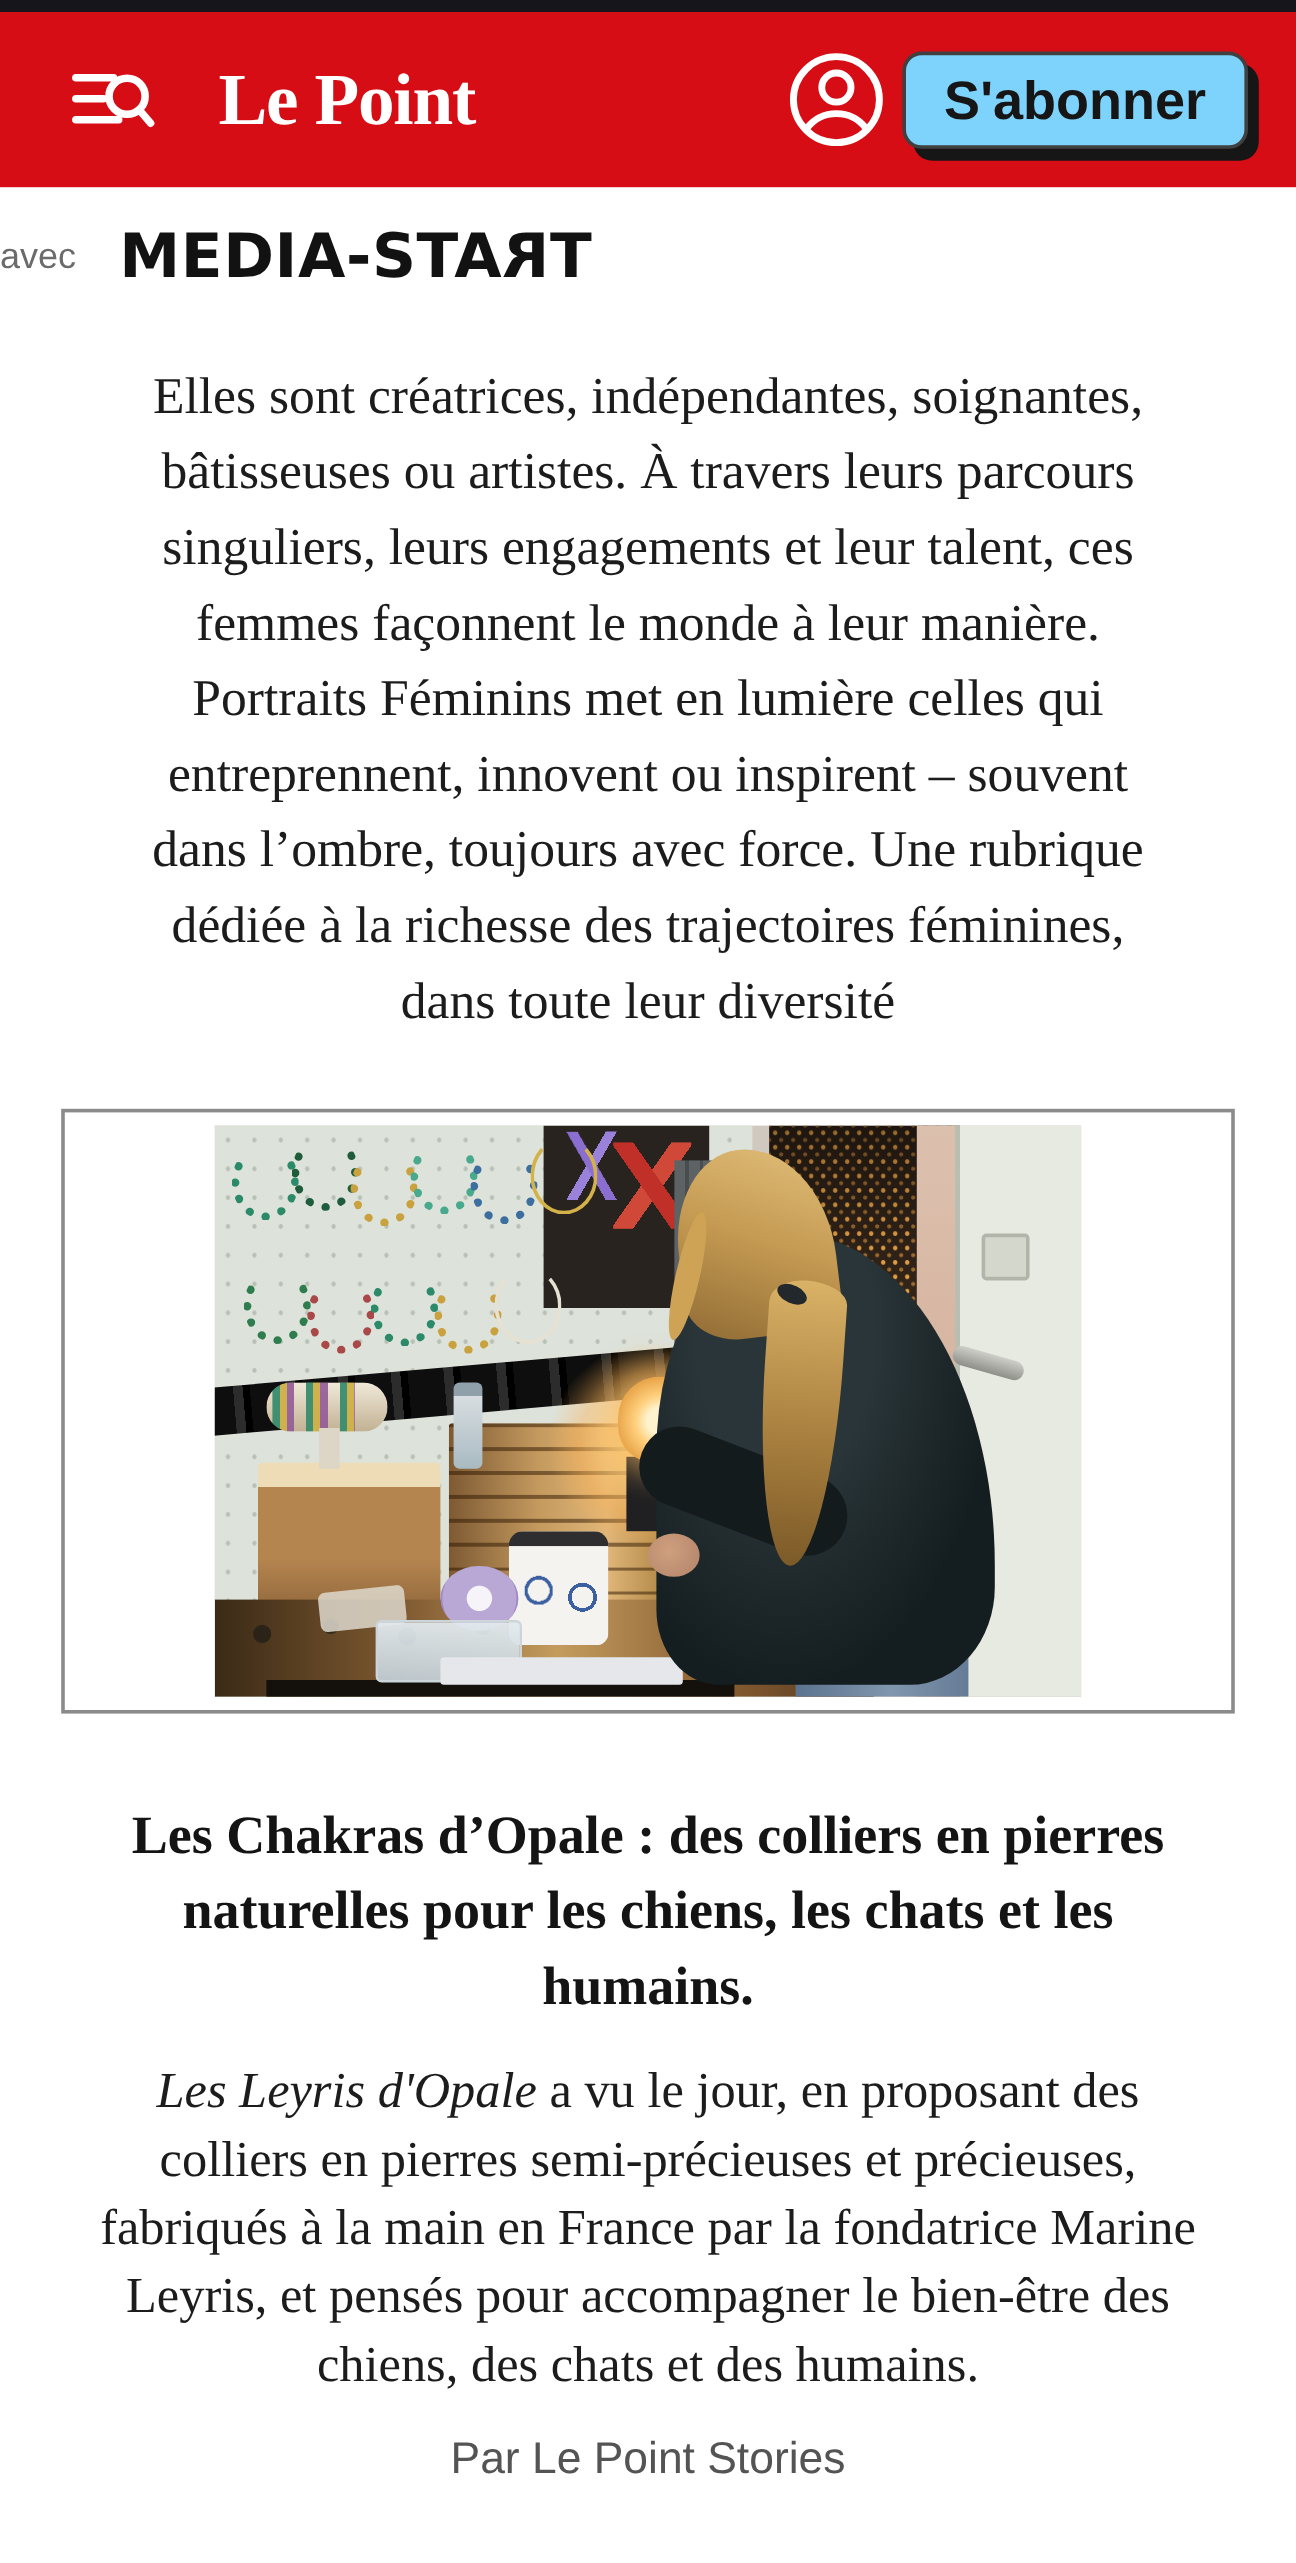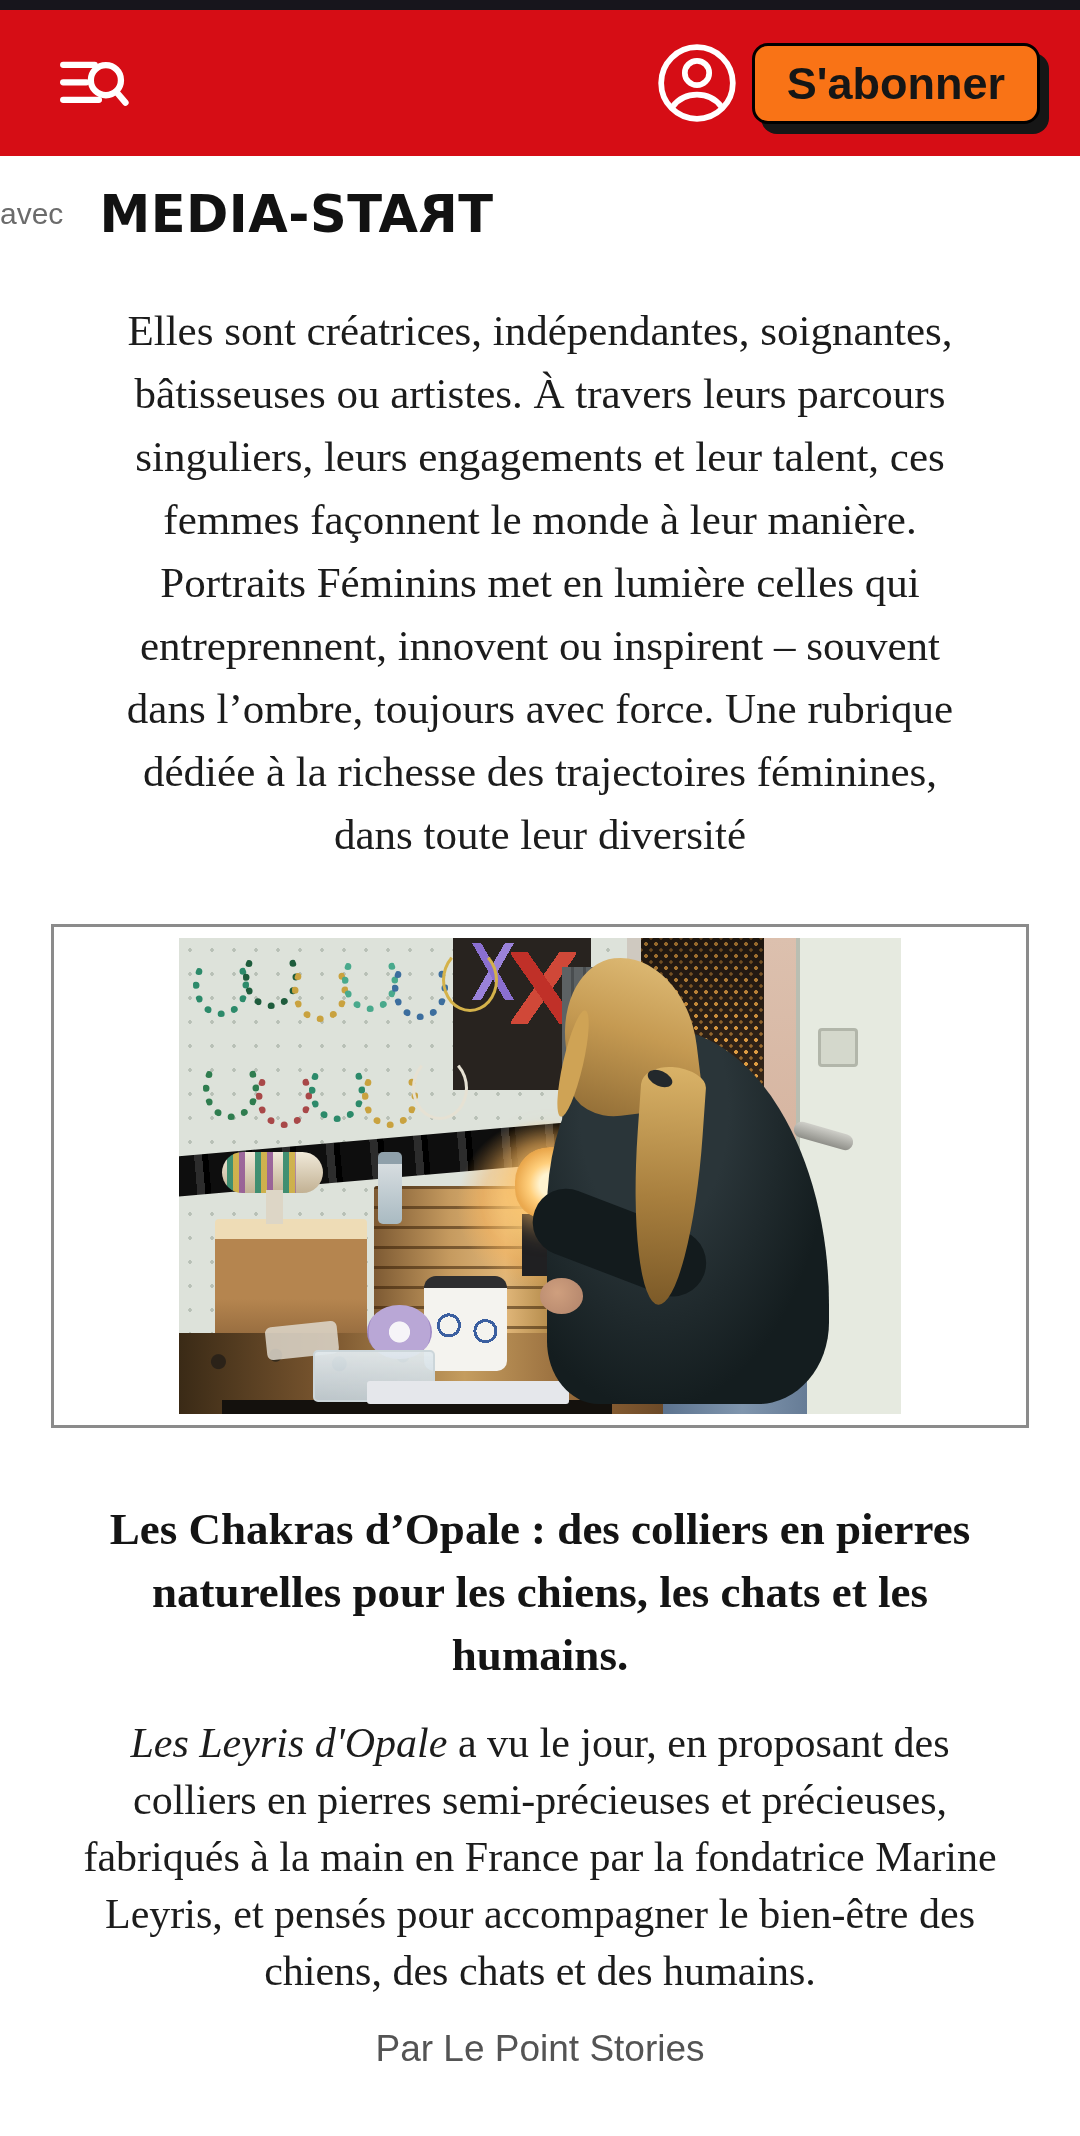--- a/index.html
+++ b/index.html
@@ -6,21 +6,21 @@
   body{width:1080px;height:2136px;overflow:hidden;position:relative;font-family:"Liberation Sans",sans-serif}
 
   
   .top-strip{height:10px;background:#17151c}
   .header{height:146px;background:#d60d15;display:flex;align-items:center;padding:0 40px;box-sizing:border-box}
   .menu-btn{background:none;border:none;padding:0;margin-left:12px;height:86px;cursor:pointer;display:flex;align-items:center}
   .logo{margin-left:46px;color:#fff;line-height:1;cursor:pointer}
   .logo-title{font-family:"Liberation Serif",serif;font-weight:700;font-size:61px;letter-spacing:-1px}
   .logo-subtitle{font-size:44px;font-weight:400;margin-top:6px;letter-spacing:1px}
   .account-btn{background:none;border:none;padding:0;margin-left:auto;height:86px;cursor:pointer;display:flex;align-items:center}
-  .subscribe-btn{margin-left:12px;background:#f97316;border:3px solid #000000;border-radius:16px;
+  .subscribe-btn{margin-left:12px;background:#7dd3fc;border:3px solid #404040;border-radius:16px;
     box-shadow:9px 10px 0 #161616;color:#161616;font-family:"Liberation Sans",sans-serif;
     font-size:45px;font-weight:700;padding:15px 32px;line-height:1;cursor:pointer}
 
   
   .partner-row{display:flex;align-items:center;justify-content:flex-start;gap:36px;margin-top:25px;height:66px}
   .avec{color:#6b6b6b;font-size:30px}
   .mslogo{font-family:"DejaVu Sans",sans-serif;font-weight:700;font-size:51px;color:#121212;letter-spacing:.5px}
   .flip{display:inline-block;transform:scaleX(-1)}
 
   
@@ -140,20 +140,21 @@
   <button class="menu-btn">
     <svg viewBox="0 0 24 24" width="84" height="84" fill="none" stroke="#ffffff" stroke-width="1.8" stroke-linecap="round">
       <line x1="3.2" y1="6.8" x2="12.2" y2="6.8"></line>
       <line x1="3.2" y1="11.8" x2="9.8" y2="11.8"></line>
       <line x1="3.2" y1="16.8" x2="13.4" y2="16.8"></line>
       <circle cx="15.4" cy="11.2" r="4.3"></circle>
       <line x1="18.6" y1="14.8" x2="21" y2="17.6"></line>
     </svg>
   </button>
   <div class="logo">
+    <div class="logo-title">Le Point</div>
   </div>
   <button class="account-btn">
     <svg viewBox="0 0 24 24" width="86" height="86" fill="none" stroke="#ffffff" stroke-width="1.6" stroke-linecap="round">
       <circle cx="12" cy="12" r="10"></circle>
       <circle cx="12" cy="9.2" r="3.4"></circle>
       <path d="M5.2 18.6a8.6 8.6 0 0 1 13.6 0"></path>
     </svg>
   </button>
   <button class="subscribe-btn">S'abonner</button>
 </header>

